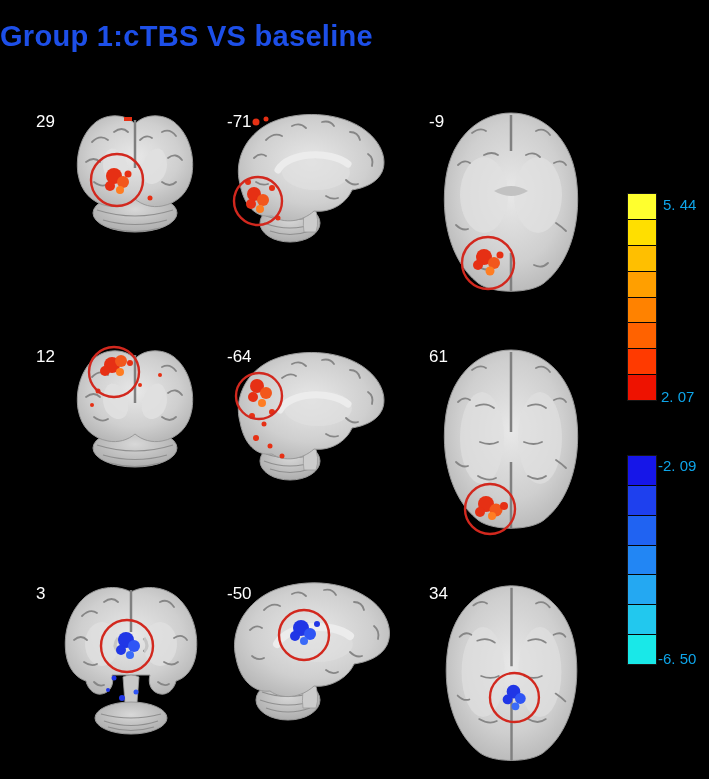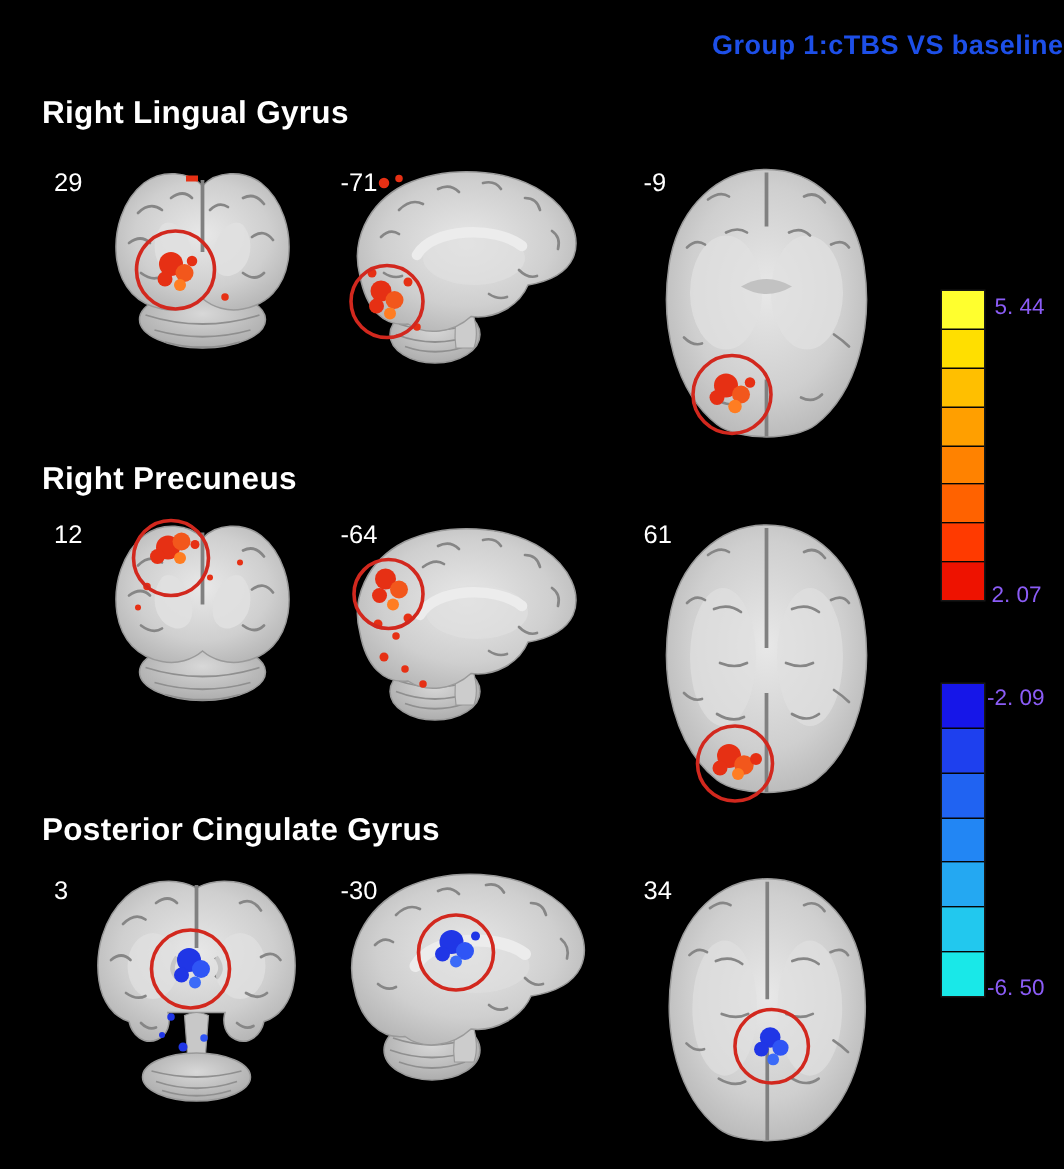--- a/index.html
+++ b/index.html
@@ -2,36 +2,36 @@
 <html><head>
 <meta charset="utf-8">
 <style>
   * { margin:0; padding:0; box-sizing:border-box; }
   html, body { background:#000; }
   .figure {
     position:relative; width:709px; height:779px; background:#000;
     font-family:"Liberation Sans", sans-serif; overflow:hidden;
   }
   .title {
-    position:absolute; top:20px; left:0; width:100%; text-align:right;
-    color:#1d4fe8; font-size:18px; font-weight:bold; letter-spacing:0.3px;
+    position:absolute; top:20px; left:0; width:100%; text-align:left;
+    color:#1d4fe8; font-size:29px; font-weight:bold; letter-spacing:0.3px;
   }
   .section-label {
     position:absolute; color:#fff; font-size:21px; font-weight:bold; letter-spacing:0.2px;
   }
   .coord { position:absolute; color:#fff; font-size:17px; }
   .slice { position:absolute; }
   .slice svg { width:100%; height:100%; display:block; }
   .colorbar {
     position:absolute; width:30px; display:flex; flex-direction:column;
     border:1px solid #161616;
   }
   .cb-seg { flex:1; border-bottom:1px solid #050505; }
   .cb-seg:last-child { border-bottom:none; }
-  .cb-label { position:absolute; color:#8b5cf6; font-size:15px; white-space:nowrap; }
+  .cb-label { position:absolute; color:#0ea5e9; font-size:15px; white-space:nowrap; }
 </style>
 </head>
 <body>
 
 <svg width="0" height="0" style="position:absolute" aria-hidden="true">
   <defs>
     <radialGradient id="gBrain" cx="50%" cy="45%" r="65%">
       <stop offset="0%" stop-color="#e8e8e8"></stop>
       <stop offset="60%" stop-color="#cfcfcf"></stop>
       <stop offset="100%" stop-color="#b0b0b0"></stop>
@@ -40,21 +40,20 @@
       <stop offset="0%" stop-color="#d8d8d8"></stop>
       <stop offset="100%" stop-color="#a6a6a6"></stop>
     </radialGradient>
   </defs>
 </svg>
 
 <div class="figure">
 
   <div class="title">Group 1:cTBS VS baseline</div>
 
-  <div class="section-label" style="left:28px;top:64px">Right Lingual Gyrus</div>
 
   <span class="coord" style="left:36px;top:112px">29</span>
   <span class="coord" style="left:227px;top:112px">-71</span>
   <span class="coord" style="left:429px;top:112px">-9</span>
 
   <div class="slice" style="left:70px;top:110px;width:130px;height:126px">
     <svg viewBox="0 0 130 126">
       <ellipse cx="65" cy="103" rx="42" ry="19" fill="url(#gCb)" stroke="#9a9a9a"></ellipse>
       <path d="M27,100 q38,12 76,0 M33,110 q32,9 64,0 M40,118 q25,7 50,0" stroke="#8f8f8f" stroke-width="1.2" fill="none"></path>
       <path d="M65,14 C56,4 38,3 26,12 C12,23 5,44 8,64 C11,82 22,93 38,96 C48,98 58,95 65,89 C72,95 82,98 92,96 C108,93 119,82 122,64 C125,44 118,23 104,12 C92,3 74,4 65,14 Z" fill="url(#gBrain)" stroke="#9a9a9a" stroke-width="1"></path>
@@ -141,21 +140,20 @@
         <circle cx="60" cy="152" r="8" fill="#e63014"></circle>
           <circle cx="70" cy="158" r="6" fill="#f2571c"></circle>
         <circle cx="54" cy="160" r="5" fill="#e63014"></circle>
           <circle cx="66" cy="166" r="4.5" fill="#ff7d22"></circle>
         <circle cx="76" cy="150" r="3.5" fill="#e63014"></circle>
       </g>
       <circle cx="64" cy="158" r="26" fill="none" stroke="#d2281e" stroke-width="2.4"></circle>
     </svg>
   </div>
 
-  <div class="section-label" style="left:28px;top:308px">Right Precuneus</div>
 
   <span class="coord" style="left:36px;top:347px">12</span>
   <span class="coord" style="left:227px;top:347px">-64</span>
   <span class="coord" style="left:429px;top:347px">61</span>
 
   <div class="slice" style="left:70px;top:345px;width:130px;height:126px">
     <svg viewBox="0 0 130 126">
       <ellipse cx="65" cy="103" rx="42" ry="19" fill="url(#gCb)" stroke="#9a9a9a"></ellipse>
       <path d="M27,100 q38,12 76,0 M33,110 q32,9 64,0 M40,118 q25,7 50,0" stroke="#8f8f8f" stroke-width="1.2" fill="none"></path>
       <path d="M65,14 C56,4 38,3 26,12 C12,23 5,44 8,64 C11,82 22,93 38,96 C48,98 58,95 65,89 C72,95 82,98 92,96 C108,93 119,82 122,64 C125,44 118,23 104,12 C92,3 74,4 65,14 Z" fill="url(#gBrain)" stroke="#9a9a9a" stroke-width="1"></path>
@@ -242,24 +240,23 @@
         <circle cx="62" cy="162" r="8" fill="#e63014"></circle>
           <circle cx="72" cy="168" r="6.5" fill="#f2571c"></circle>
         <circle cx="56" cy="170" r="5" fill="#e63014"></circle>
           <circle cx="68" cy="174" r="4" fill="#ff7d22"></circle>
         <circle cx="80" cy="164" r="4" fill="#e63014"></circle>
       </g>
       <circle cx="66" cy="167" r="25" fill="none" stroke="#d2281e" stroke-width="2.4"></circle>
     </svg>
   </div>
 
-  <div class="section-label" style="left:28px;top:542px">Posterior Cingulate Gyrus</div>
 
   <span class="coord" style="left:36px;top:584px">3</span>
-  <span class="coord" style="left:227px;top:584px">-30</span>
+  <span class="coord" style="left:227px;top:584px">-50</span>
   <span class="coord" style="left:429px;top:584px">34</span>
 
   <div class="slice" style="left:56px;top:582px;width:150px;height:158px">
     <svg viewBox="0 0 150 158">
       <path d="M75,10 C60,2 40,5 28,16 C13,30 7,52 10,72 C12,86 20,96 30,99 C32,108 40,115 49,111 C56,108 58,100 56,93 L94,93 C92,100 94,108 101,111 C110,115 118,108 120,99 C130,96 138,86 140,72 C143,52 137,30 122,16 C110,5 90,2 75,10 Z" fill="url(#gBrain)" stroke="#9a9a9a" stroke-width="1"></path>
       <path d="M75,8 L75,50" stroke="#808080" stroke-width="2.5"></path>
       <path d="M62,56 q-6,8 0,14" stroke="#777" stroke-width="3" fill="none"></path>
       <path d="M88,56 q6,8 0,14" stroke="#777" stroke-width="3" fill="none"></path>
       <ellipse cx="46" cy="62" rx="17" ry="22" fill="#e0e0e0" opacity="0.75"></ellipse>
       <ellipse cx="104" cy="62" rx="17" ry="22" fill="#e0e0e0" opacity="0.75"></ellipse>

